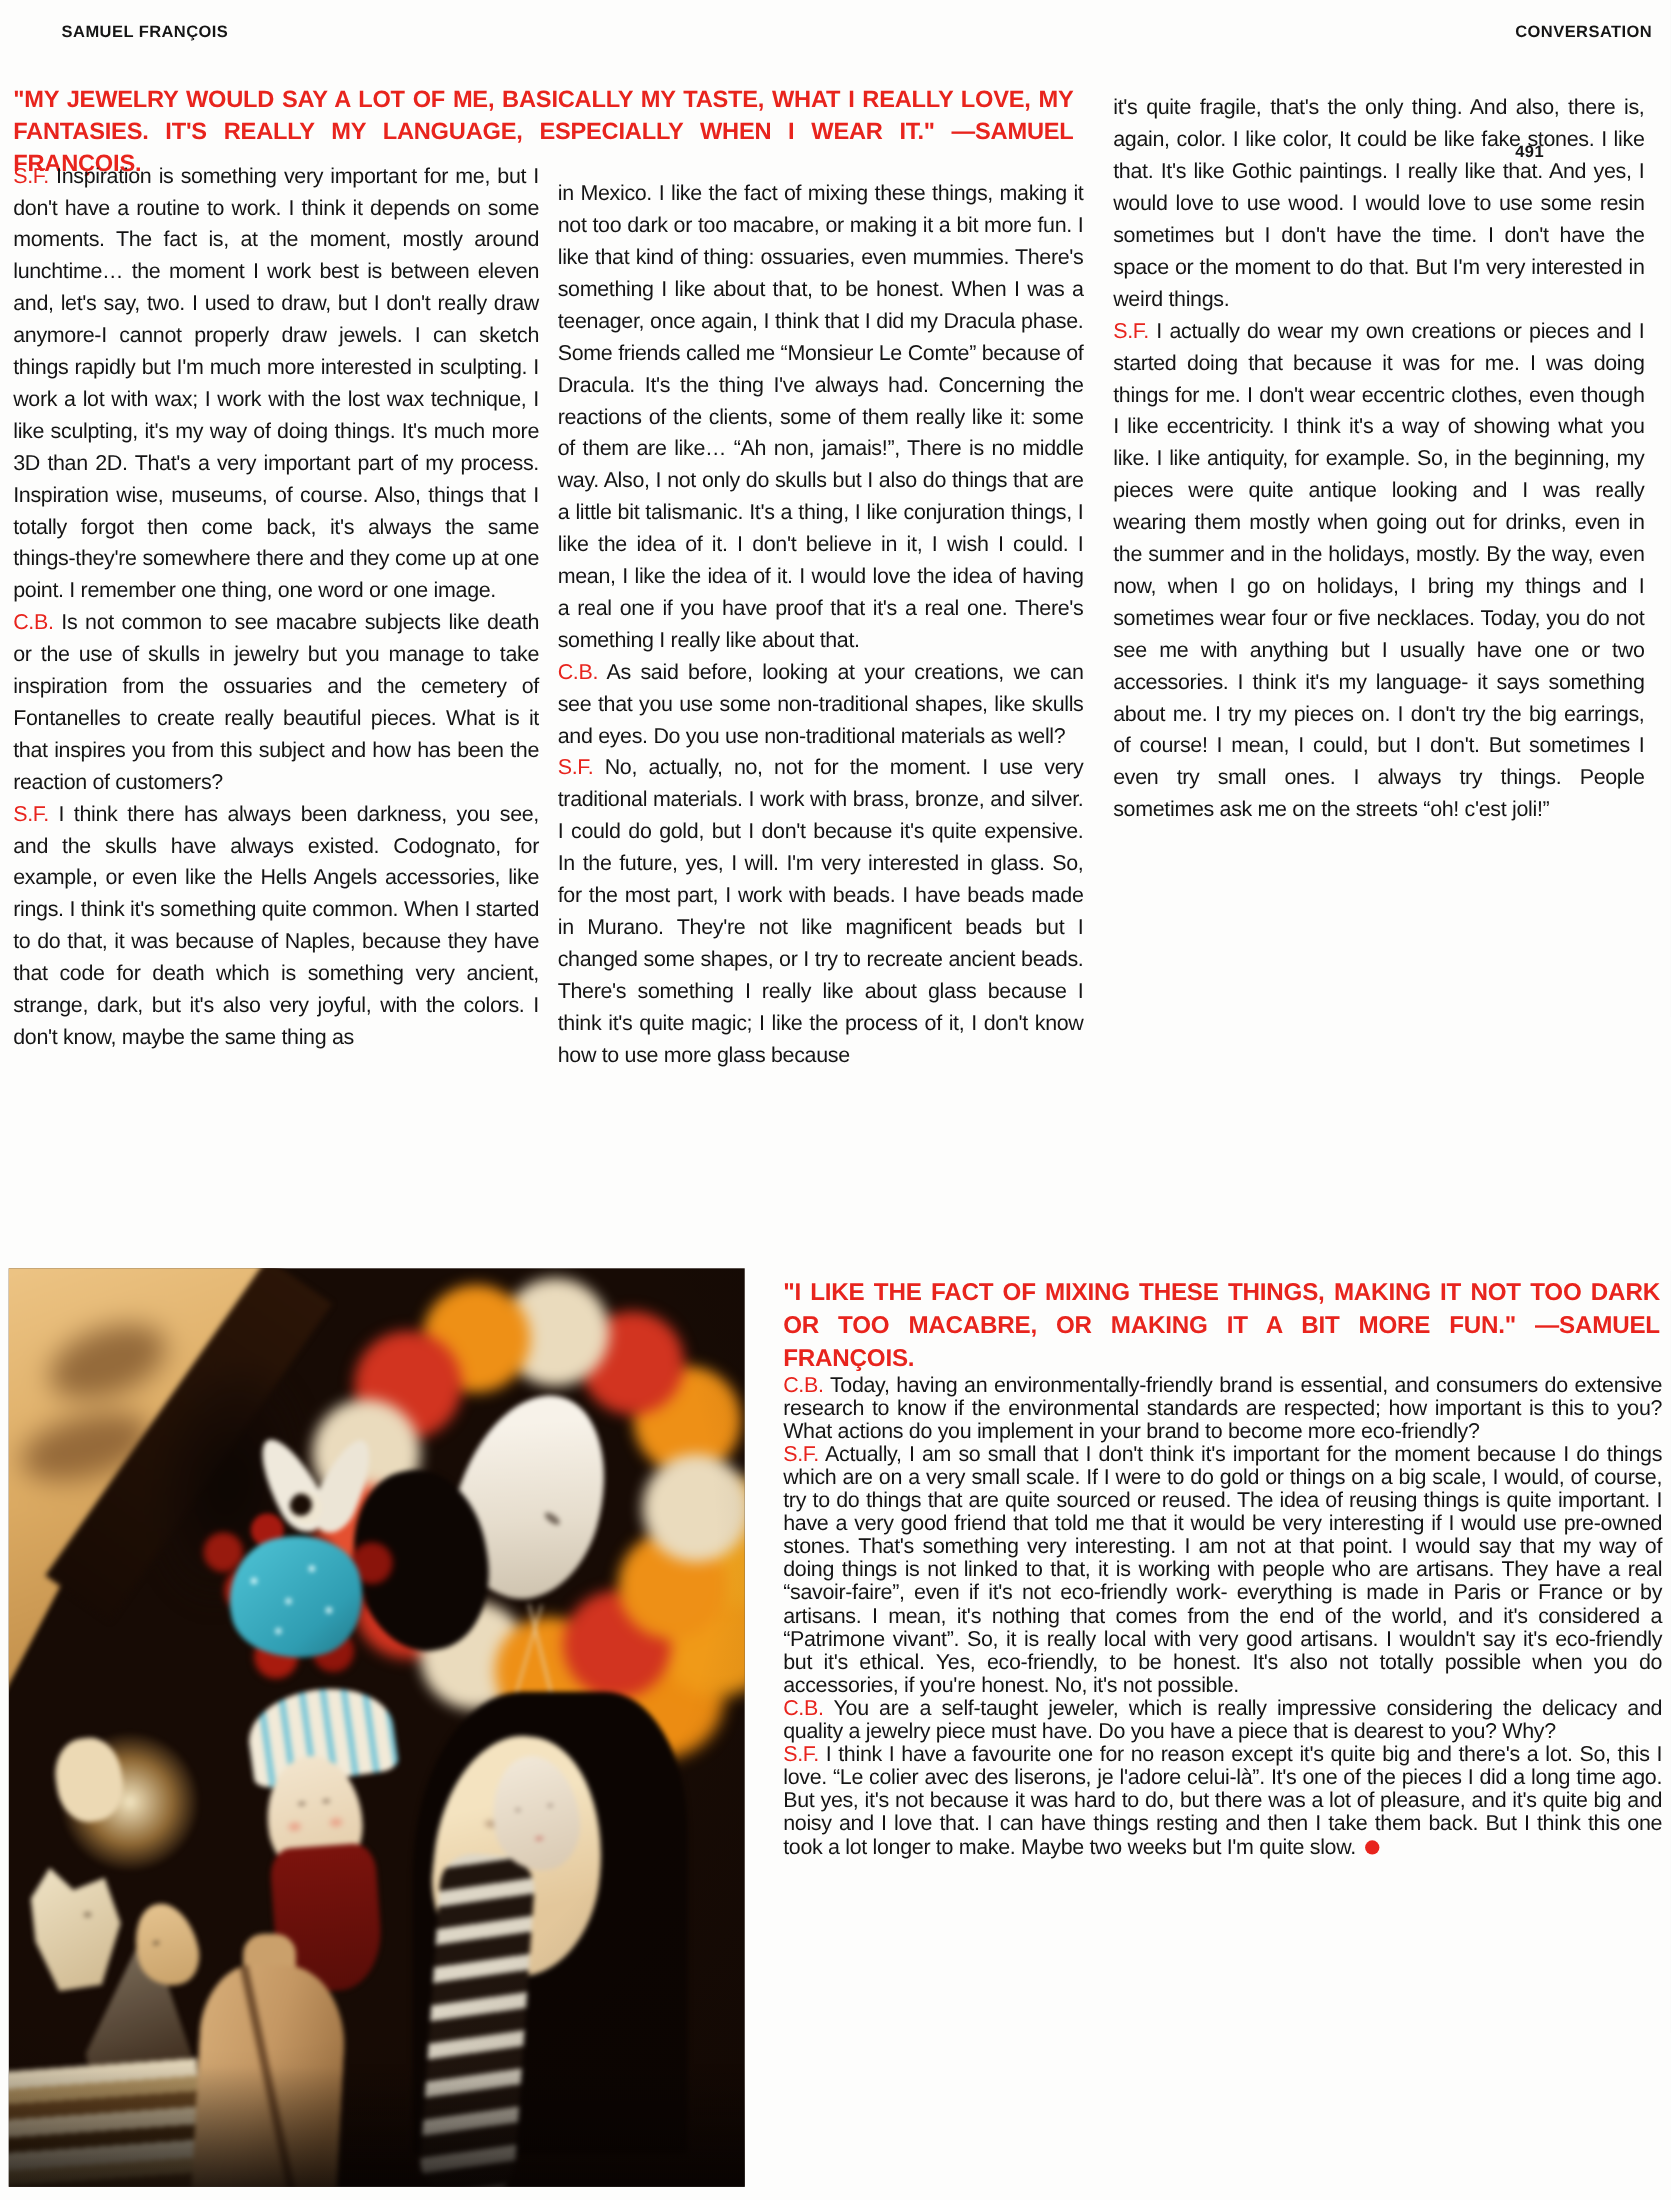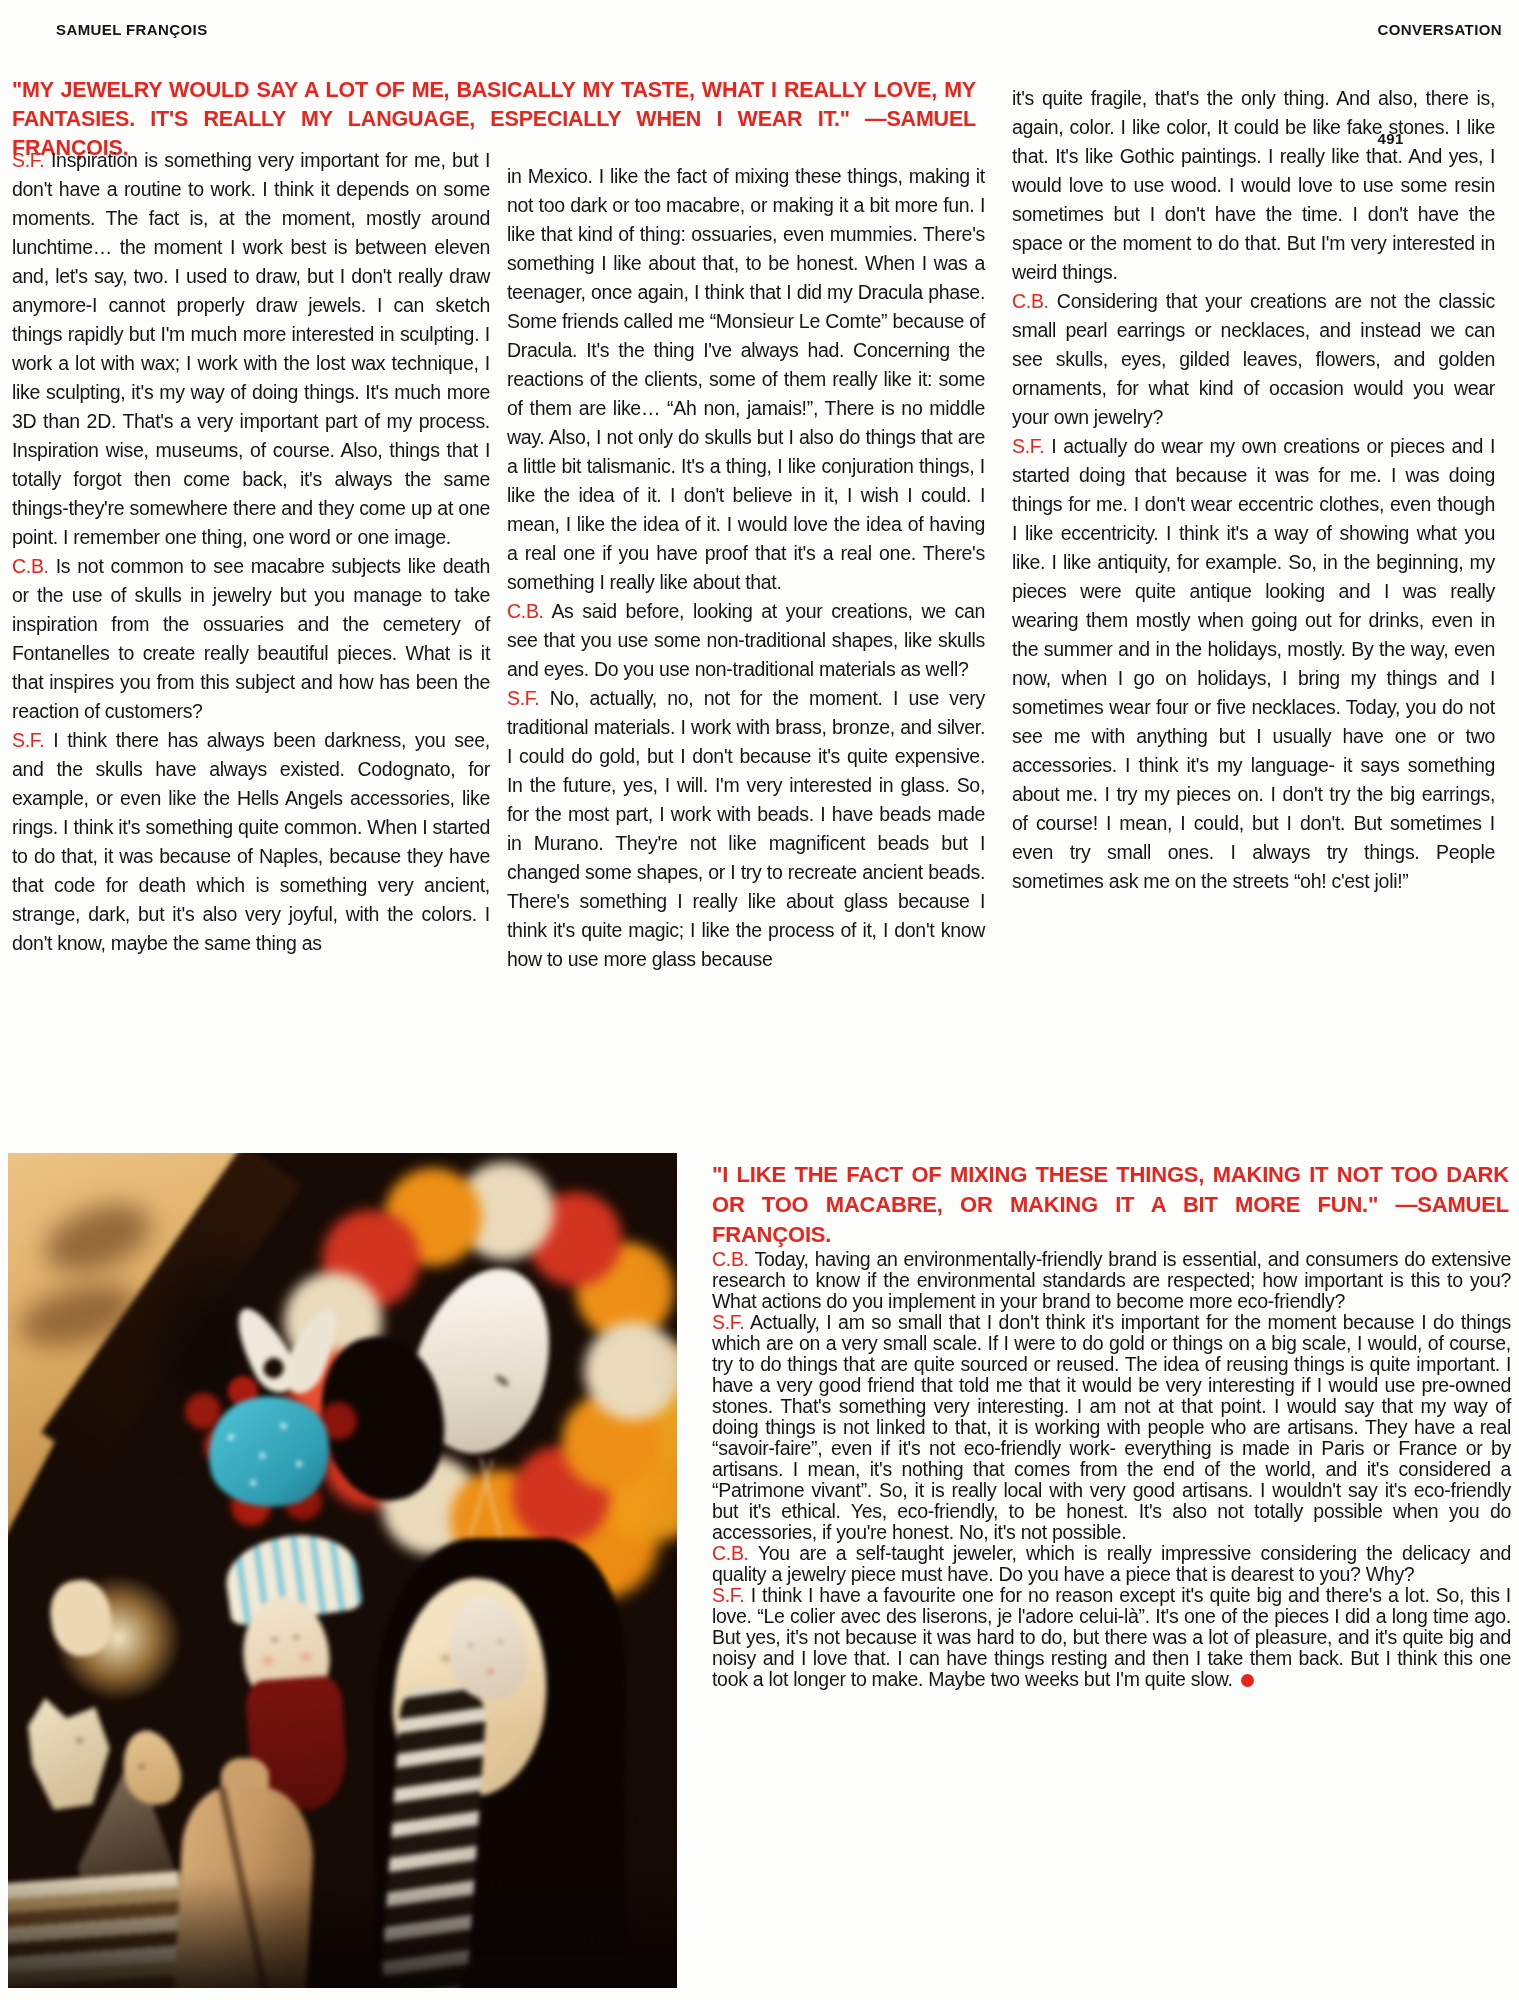--- a/index.html
+++ b/index.html
@@ -205,21 +205,20 @@
       <p class="para"><span class="speaker">C.B. </span>Is not common to see macabre subjects like death or the use of skulls in jewelry but you manage to take inspiration from the ossuaries and the cemetery of Fontanelles to create really beautiful pieces. What is it that inspires you from this subject and how has been the reaction of customers?</p>
       <p class="para"><span class="speaker">S.F. </span>I think there has always been darkness, you see, and the skulls have always existed. Codognato, for example, or even like the Hells Angels accessories, like rings. I think it's something quite common. When I started to do that, it was because of Naples, because they have that code for death which is something very ancient, strange, dark, but it's also very joyful, with the colors. I don't know, maybe the same thing as</p>
     </div>
   <div class="col" id="col2">
       <p class="para">in Mexico. I like the fact of mixing these things, making it not too dark or too macabre, or making it a bit more fun. I like that kind of thing: ossuaries, even mummies. There's something I like about that, to be honest. When I was a teenager, once again, I think that I did my Dracula phase. Some friends called me “Monsieur Le Comte” because of Dracula. It's the thing I've always had. Concerning the reactions of the clients, some of them really like it: some of them are like… “Ah non, jamais!”, There is no middle way. Also, I not only do skulls but I also do things that are a little bit talismanic. It's a thing, I like conjuration things, I like the idea of it. I don't believe in it, I wish I could. I mean, I like the idea of it. I would love the idea of having a real one if you have proof that it's a real one. There's something I really like about that.</p>
       <p class="para"><span class="speaker">C.B. </span>As said before, looking at your creations, we can see that you use some non-traditional shapes, like skulls and eyes. Do you use non-traditional materials as well?</p>
       <p class="para"><span class="speaker">S.F. </span>No, actually, no, not for the moment. I use very traditional materials. I work with brass, bronze, and silver. I could do gold, but I don't because it's quite expensive. In the future, yes, I will. I'm very interested in glass. So, for the most part, I work with beads. I have beads made in Murano. They're not like magnificent beads but I changed some shapes, or I try to recreate ancient beads. There's something I really like about glass because I think it's quite magic; I like the process of it, I don't know how to use more glass because</p>
     </div>
   <div class="col" id="col3">
       <p class="para">it's quite fragile, that's the only thing. And also, there is, again, color. I like color, It could be like fake stones. I like that. It's like Gothic paintings. I really like that. And yes, I would love to use wood. I would love to use some resin sometimes but I don't have the time. I don't have the space or the moment to do that. But I'm very interested in weird things.</p>
-      <p class="para"><span class="speaker">C.B. </span>Considering that your creations are not the classic small pearl earrings or necklaces, and instead we can see skulls, eyes, gilded leaves, flowers, and golden ornaments, for what kind of occasion would you wear your own jewelry?</p>
       <p class="para"><span class="speaker">S.F. </span>I actually do wear my own creations or pieces and I started doing that because it was for me. I was doing things for me. I don't wear eccentric clothes, even though I like eccentricity. I think it's a way of showing what you like. I like antiquity, for example. So, in the beginning, my pieces were quite antique looking and I was really wearing them mostly when going out for drinks, even in the summer and in the holidays, mostly. By the way, even now, when I go on holidays, I bring my things and I sometimes wear four or five necklaces. Today, you do not see me with anything but I usually have one or two accessories. I think it's my language- it says something about me. I try my pieces on. I don't try the big earrings, of course! I mean, I could, but I don't. But sometimes I even try small ones. I always try things. People sometimes ask me on the streets “oh! c'est joli!”</p>
     </div>
 
   <div id="bottom-text">
       <p class="para"><span class="speaker">C.B. </span>Today, having an environmentally-friendly brand is essential, and consumers do extensive research to know if the environmental standards are respected; how important is this to you? What actions do you implement in your brand to become more eco-friendly?</p>
       <p class="para"><span class="speaker">S.F. </span>Actually, I am so small that I don't think it's important for the moment because I do things which are on a very small scale. If I were to do gold or things on a big scale, I would, of course, try to do things that are quite sourced or reused. The idea of reusing things is quite important. I have a very good friend that told me that it would be very interesting if I would use pre-owned stones. That's something very interesting. I am not at that point. I would say that my way of doing things is not linked to that, it is working with people who are artisans. They have a real “savoir-faire”, even if it's not eco-friendly work- everything is made in Paris or France or by artisans. I mean, it's nothing that comes from the end of the world, and it's considered a “Patrimone vivant”. So, it is really local with very good artisans. I wouldn't say it's eco-friendly but it's ethical. Yes, eco-friendly, to be honest. It's also not totally possible when you do accessories, if you're honest. No, it's not possible.</p>
       <p class="para"><span class="speaker">C.B. </span>You are a self-taught jeweler, which is really impressive considering the delicacy and quality a jewelry piece must have. Do you have a piece that is dearest to you? Why?</p>
       <p class="para"><span class="speaker">S.F. </span>I think I have a favourite one for no reason except it's quite big and there's a lot. So, this I love. “Le colier avec des liserons, je l'adore celui-là”. It's one of the pieces I did a long time ago. But yes, it's not because it was hard to do, but there was a lot of pleasure, and it's quite big and noisy and I love that. I can have things resting and then I take them back. But I think this one took a lot longer to make. Maybe two weeks but I'm quite slow.<span class="end-dot"></span></p>
     </div>
 

